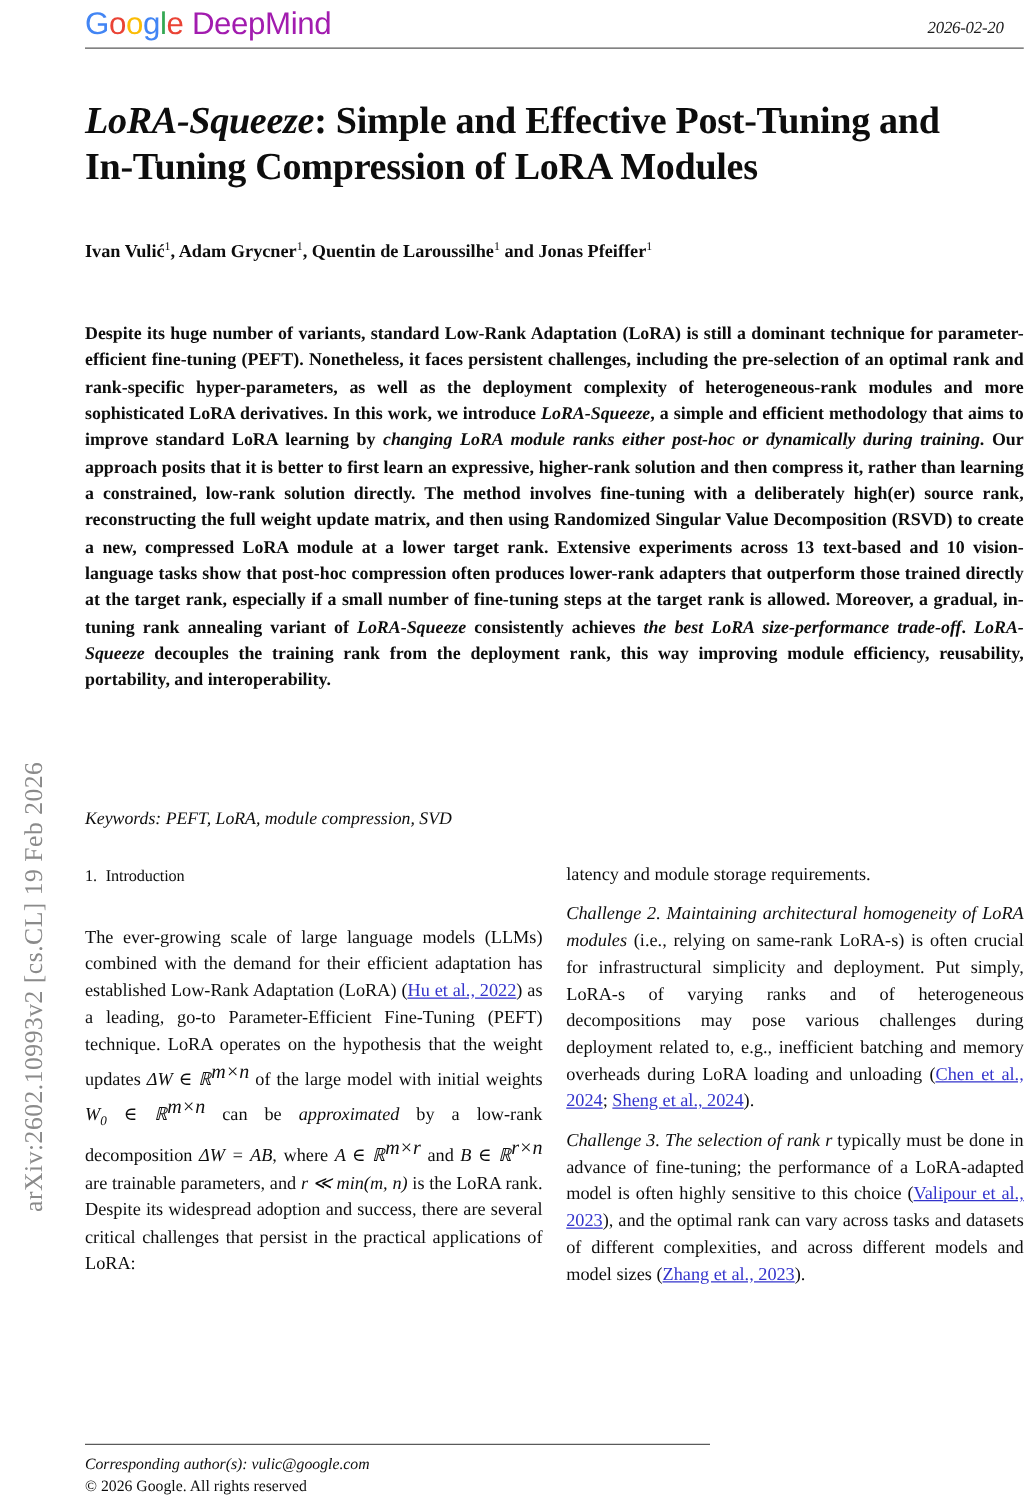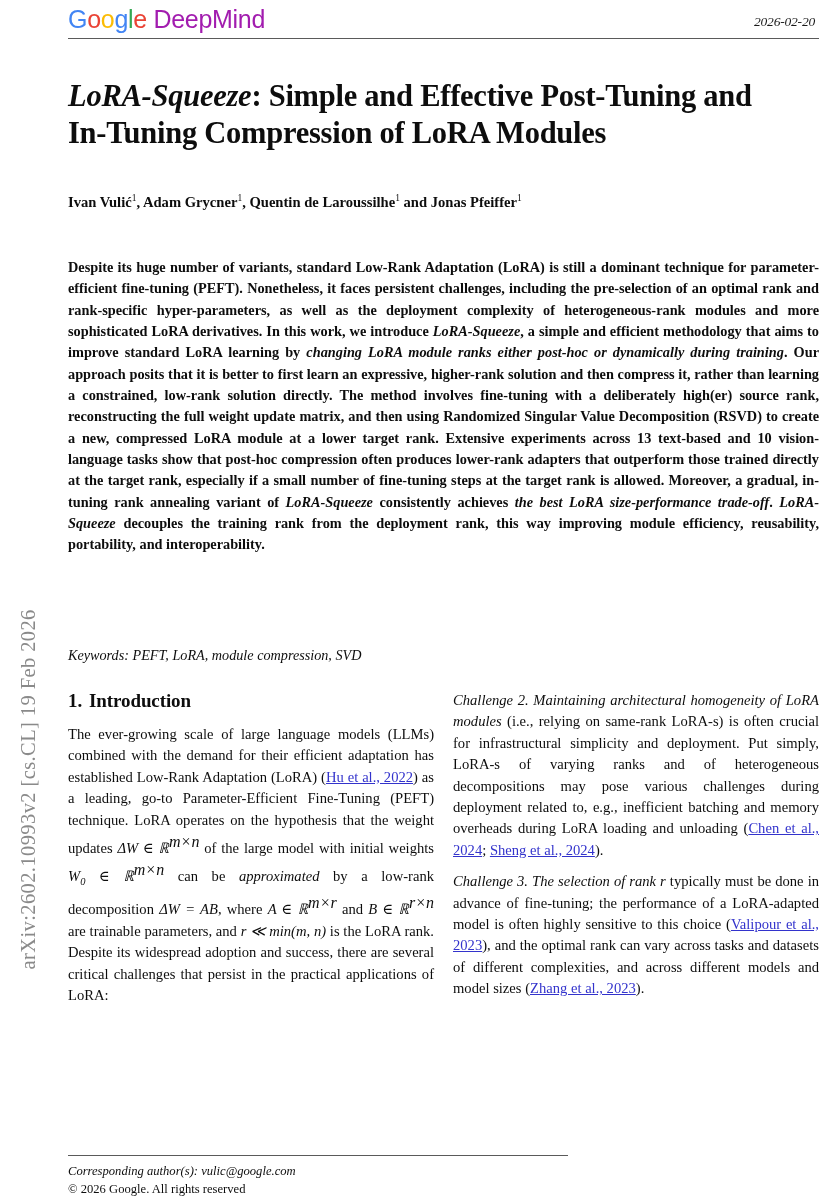--- a/index.html
+++ b/index.html
@@ -69,21 +69,21 @@
   .logo .g1 { color: #4285F4; }
   .logo .o1 { color: #EA4335; }
   .logo .o2 { color: #FBBC05; }
   .logo .g2 { color: #4285F4; }
   .logo .l1 { color: #34A853; }
   .logo .e1 { color: #EA4335; }
   .logo .dm { color: #a21caf; }
 
   .hdate {
     position: absolute;
-    right: 4px;
+    right: 16px;
     top: 10px;
     font-style: italic;
     font-size: 13.5px;
     color: #1a1a1a;
     letter-spacing: -0.2px;
   }
   .hrule-top {
     position: absolute;
     left: 0;
     top: 38px;
@@ -161,24 +161,24 @@
   }
   .col {
     position: absolute;
     top: 0;
     width: 366px;
   }
   .col-left  { left: 0; }
   .col-right { left: 385px; }
 
   .sec-head {
-    font-size: 19px;
-    font-weight: bold;
+    font-size: 13px;
+    font-weight: normal;
     line-height: 22px;
-    margin: 0 0 12px 0;
+    margin: 0 0 28px 0;
     letter-spacing: -0.1px;
   }
   .sec-head .num { margin-right: 7px; }
 
   .col p {
     margin: 0 0 10px 0;
     font-size: 14.6px;
     line-height: 21.4px;
     text-align: justify;
     text-justify: inter-word;
@@ -238,20 +238,21 @@
   <div class="cols">
 
     <div class="col col-left">
       <h2 class="sec-head"><span class="num">1.</span><span>Introduction</span></h2>
 
       <p><span>The ever-growing scale of large language models (LLMs) combined with the demand for their efficient adaptation has established Low-Rank Adaptation (LoRA) (</span><a class="cite" href="#">Hu et al., 2022</a><span>) as a leading, go-to Parameter-Efficient Fine-Tuning (PEFT) technique. LoRA operates on the hypothesis that the weight updates </span><span class="mth">ΔW ∈ ℝ</span><span class="sup">m×n</span><span> of the large model with initial weights </span><span class="mth">W</span><span class="sub">0</span><span class="mth"> ∈ ℝ</span><span class="sup">m×n</span><span> can be </span><em>approximated</em><span> by a low-rank decomposition </span><span class="mth">ΔW = AB</span><span>, where </span><span class="mth">A ∈ ℝ</span><span class="sup">m×r</span><span> and </span><span class="mth">B ∈ ℝ</span><span class="sup">r×n</span><span> are trainable parameters, and </span><span class="mth">r ≪ min(m, n)</span><span> is the LoRA rank. Despite its widespread adoption and success, there are several critical challenges that persist in the practical applications of LoRA:</span></p>
 
     </div>
 
     <div class="col col-right">
+      <p><span>latency and module storage requirements.</span></p>
 
       <p><em>Challenge 2. Maintaining architectural homogeneity of LoRA modules</em><span> (i.e., relying on same-rank LoRA-s) is often crucial for infrastructural simplicity and deployment. Put simply, LoRA-s of varying ranks and of heterogeneous decompositions may pose various challenges during deployment related to, e.g., inefficient batching and memory overheads during LoRA loading and unloading (</span><a class="cite" href="#">Chen et al., 2024</a><span>; </span><a class="cite" href="#">Sheng et al., 2024</a><span>).</span></p>
 
       <p><em>Challenge 3. The selection of rank r</em><span> typically must be done in advance of fine-tuning; the performance of a LoRA-adapted model is often highly sensitive to this choice (</span><a class="cite" href="#">Valipour et al., 2023</a><span>), and the optimal rank can vary across tasks and datasets of different complexities, and across different models and model sizes (</span><a class="cite" href="#">Zhang et al., 2023</a><span>).</span></p>
     </div>
 
   </div>
 
   <div class="hrule-bot"></div>
   <div class="footer">

